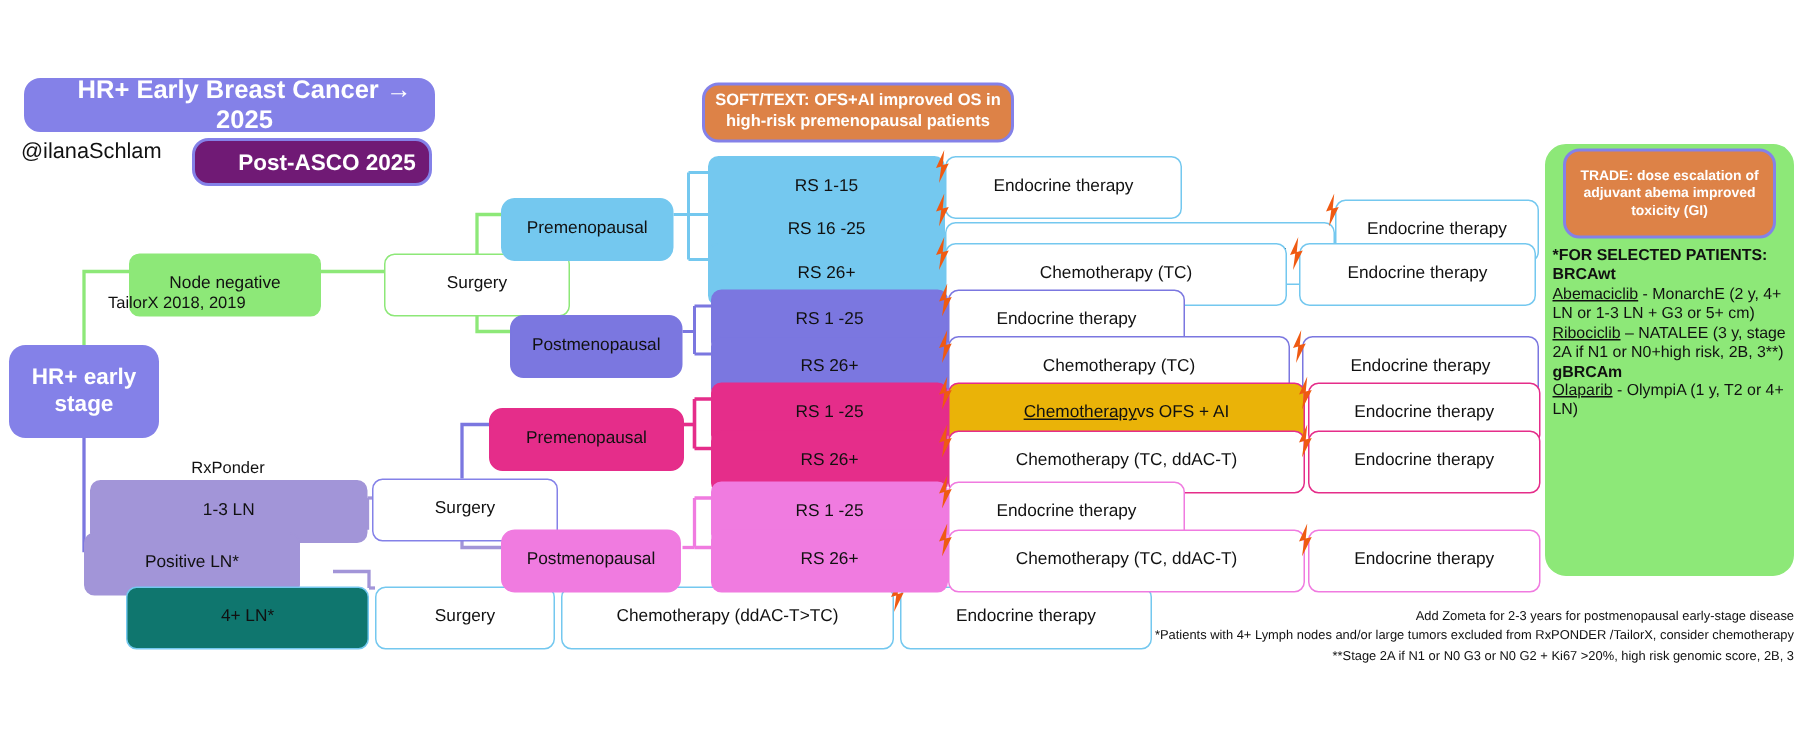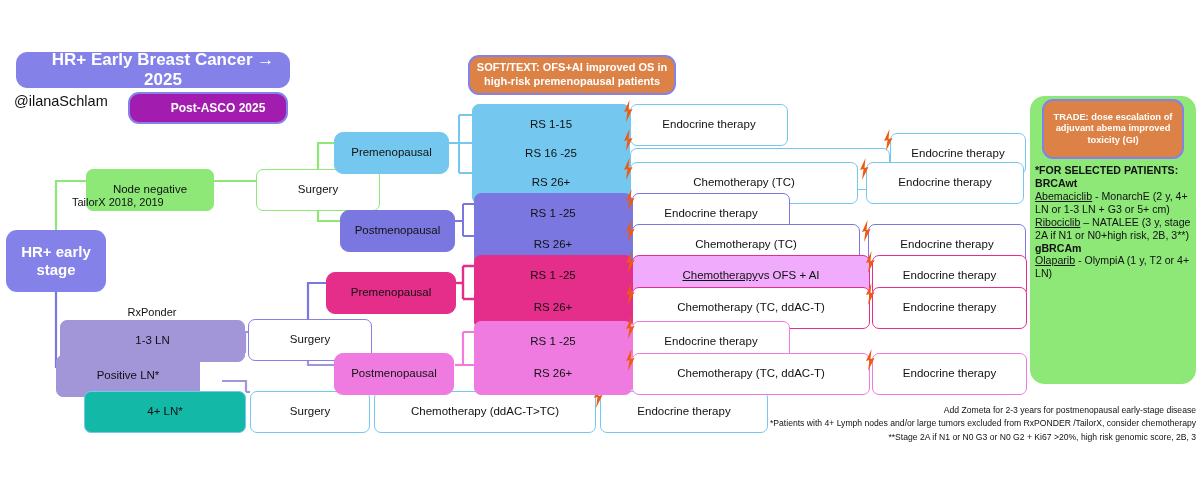--- a/index.html
+++ b/index.html
@@ -13,22 +13,22 @@
        font-size:11.5px;line-height:1.15;padding:20px 4px;}
   .box.thin{border-width:1.6px;border-style:solid;}
 
   
   .pill{position:absolute;box-sizing:border-box;display:flex;align-items:center;
         justify-content:center;text-align:center;border-radius:11px;
         color:#fff;font-weight:bold;padding-left:20px;}
 
   #title-main{left:16px;top:52px;width:274px;height:36px;background:#8481e8;
               border:1.5px solid #8481e8;font-size:17px;}
-  #title-sub{left:128px;top:92px;width:160px;height:32px;background:#a21caf;
-             border:2px solid #8481e8;font-size:12px;}
+  #title-sub{left:128px;top:92px;width:160px;height:32px;background:#701a75;
+             border:2px solid #8481e8;font-size:15px;}
   #handle{position:absolute;left:14px;top:93px;font-size:14.5px;color:#111;}
 
   #soft-banner{left:468px;top:55px;width:208px;height:40px;background:#dd8247;
                border:2px solid #8481e8;border-radius:11px;font-size:11px;
                font-weight:bold;line-height:1.25;padding:2px 6px;}
 
   
   #root-node{left:6px;top:230px;width:100px;height:62px;background:#8481e8;
              border-radius:11px;color:#fff;font-weight:bold;font-size:15px;
              display:flex;align-items:center;justify-content:center;text-align:center;
@@ -114,21 +114,21 @@
 <div class="box" style="left:86px;top:169px;width:128px;height:24px;background:#8de878;border:1.5px solid #8de878;">Node negative</div>
 <div class="plain-label" style="left:72px;top:196px;width:160px;text-align:left;">TailorX 2018, 2019</div>
 <div class="box thin" style="left:256px;top:169px;width:124px;height:24px;background:#fff;border-color:#8de878;color:#111;">Surgery</div>
 
 <div class="plain-label" style="left:72px;top:306px;width:160px;text-align:center;">RxPonder</div>
 <div class="box" style="left:60px;top:320px;width:185px;height:24px;background:#a295d8;border:1.5px solid #a295d8;color:#111;">1-3 LN</div>
 <div class="box thin" style="left:248px;top:319px;width:124px;height:24px;background:#fff;border-color:#8481e8;color:#111;">Surgery</div>
 
 <div class="box" style="left:56px;top:355px;width:144px;height:26px;background:#a295d8;border:1.5px solid #a295d8;color:#111;">Positive LN*</div>
 
-<div class="box" style="left:84px;top:391px;width:162px;height:24px;background:#14b8a6;border:1.5px solid #74c8ef;color:#111;">4+ LN*</div>
+<div class="box" style="left:84px;top:391px;width:162px;height:24px;background:#0f766e;border:1.5px solid #74c8ef;color:#111;">4+ LN*</div>
 <div class="box thin" style="left:250px;top:391px;width:120px;height:24px;background:#fff;border-color:#74c8ef;">Surgery</div>
 <div class="box thin" style="left:374px;top:391px;width:222px;height:24px;background:#fff;border-color:#74c8ef;">Chemotherapy (ddAC-T&gt;TC)</div>
 <div class="box thin" style="left:600px;top:391px;width:168px;height:24px;background:#fff;border-color:#74c8ef;">Endocrine therapy</div>
 <svg class="bolt" style="left:592px;top:386px;" viewBox="0 0 12 22">
   <path d="M7.5 0 L2 12 L5.5 11 L4 22 L10.5 9 L6.5 10 Z" fill="#ef5a12"></path>
 </svg>
 
 <div id="groups-layer">
     <div class="box" style="left: 334px; top: 132px; width: 115px; height: 23px; background: rgb(116, 200, 239); border: 1.6px solid rgb(116, 200, 239); color: rgb(17, 17, 17); border-radius: 9px;">Premenopausal</div>
     <div class="box" style="left: 472px; top: 104px; width: 158px; height: 24px; background: rgb(116, 200, 239); border: 1.6px solid rgb(116, 200, 239); color: rgb(17, 17, 17);">RS 1-15</div>
@@ -164,21 +164,21 @@
     <div class="box" style="left: 632px; top: 224px; width: 228px; height: 24px; background: rgb(255, 255, 255); border: 1.6px solid rgb(123, 119, 224); color: rgb(17, 17, 17);">Chemotherapy (TC)</div>
     <svg class="bolt" viewBox="0 0 12 22" style="left: 624px; top: 220px;">
       <path d="M7.5 0 L2 12 L5.5 11 L4 22 L10.5 9 L6.5 10 Z" fill="#ef5a12"></path>
     </svg>
     <div class="box" style="left: 868px; top: 224px; width: 158px; height: 24px; background: rgb(255, 255, 255); border: 1.6px solid rgb(123, 119, 224); color: rgb(17, 17, 17);">Endocrine therapy</div>
     <svg class="bolt" viewBox="0 0 12 22" style="left: 860px; top: 220px;">
       <path d="M7.5 0 L2 12 L5.5 11 L4 22 L10.5 9 L6.5 10 Z" fill="#ef5a12"></path>
     </svg>
     <div class="box" style="left: 326px; top: 272px; width: 130px; height: 25px; background: rgb(229, 45, 138); border: 1.6px solid rgb(229, 45, 138); color: rgb(17, 17, 17); border-radius: 9px;">Premenopausal</div>
     <div class="box" style="left: 474px; top: 255px; width: 158px; height: 24px; background: rgb(229, 45, 138); border: 1.6px solid rgb(229, 45, 138); color: rgb(17, 17, 17);">RS 1 -25</div>
-    <div class="box" style="left: 632px; top: 255px; width: 238px; height: 24px; background: #f0abfc; border: 1.6px solid rgb(229, 45, 138); color: rgb(17, 17, 17);">
+    <div class="box" style="left: 632px; top: 255px; width: 238px; height: 24px; background: #eab308; border: 1.6px solid rgb(229, 45, 138); color: rgb(17, 17, 17);">
       <span style="text-decoration: underline;">Chemotherapy</span>
       <span> vs OFS + AI</span>
     </div>
     <svg class="bolt" viewBox="0 0 12 22" style="left: 624px; top: 251px;">
       <path d="M7.5 0 L2 12 L5.5 11 L4 22 L10.5 9 L6.5 10 Z" fill="#ef5a12"></path>
     </svg>
     <div class="box" style="left: 872px; top: 255px; width: 155px; height: 24px; background: rgb(255, 255, 255); border: 1.6px solid rgb(229, 45, 138); color: rgb(17, 17, 17);">Endocrine therapy</div>
     <svg class="bolt" viewBox="0 0 12 22" style="left: 864px; top: 251px;">
       <path d="M7.5 0 L2 12 L5.5 11 L4 22 L10.5 9 L6.5 10 Z" fill="#ef5a12"></path>
     </svg>

